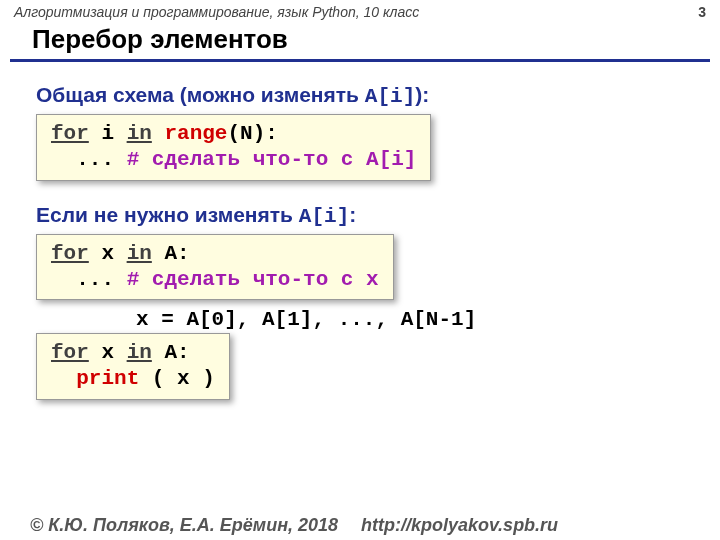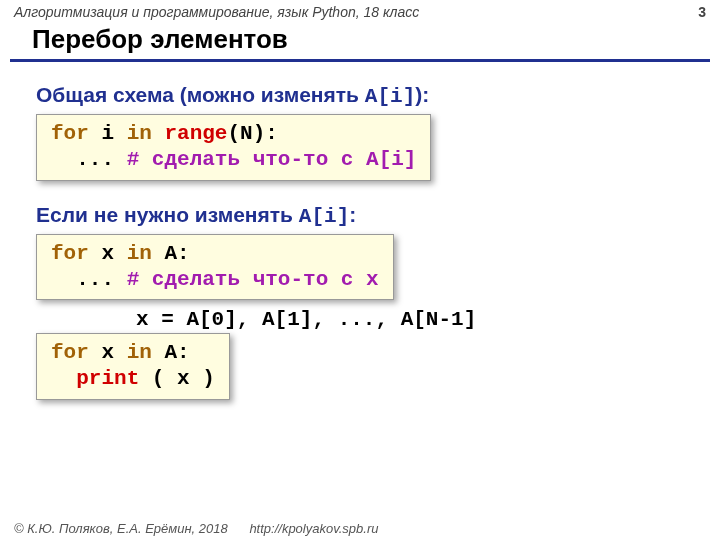--- a/index.html
+++ b/index.html
@@ -34,42 +34,42 @@
     border: 1px solid #999;
     box-shadow: 3px 3px 6px rgba(0,0,0,0.35);
     padding: 6px 14px;
     font-family: "Courier New", monospace;
     font-size: 21px; font-weight: bold;
     line-height: 1.25;
     margin-bottom: 18px;
     display: inline-block;
     white-space: pre;
   }
-  .tok-kw   { color: #a16207; }
+  .tok-kw   { color: #404040; text-decoration: underline; }
   .tok-fn   { color: #d00000; }
   .tok-cmt  { color: #a21caf; }
   .tok-num  { color: #1560c8; }
   .tok-def  { color: #000; }
   .note-line {
     font-family: "Courier New", monospace;
     font-size: 21px; font-weight: bold;
     margin: -10px 0 2px 100px;
   }
   .footer {
-    position: absolute; bottom: 0; left: 0; right: 0;
+    position: absolute; bottom: 0; left: 16px; right: 0;
     padding: 4px 14px;
-    font-size: 13px; font-style: italic; color: #555;
+    font-size: 18px; font-style: italic; color: #555; font-weight: bold;
   }
   .footer .url { margin-left: 18px; font-style: italic; }
 </style>
 </head>
 <body>
 
 <div class="header-bar">
-  <span>Алгоритмизация и программирование, язык Python, 18 класс</span>
+  <span>Алгоритмизация и программирование, язык Python, 10 класс</span>
   <span class="page-num">3</span>
 </div>
 
 <div class="title">Перебор элементов</div>
 <div class="title-rule"></div>
 
 <div class="content">
 
   <div class="subhead">
     <span>Общая схема (можно изменять </span><span class="mono">A[i]</span><span>):</span>

